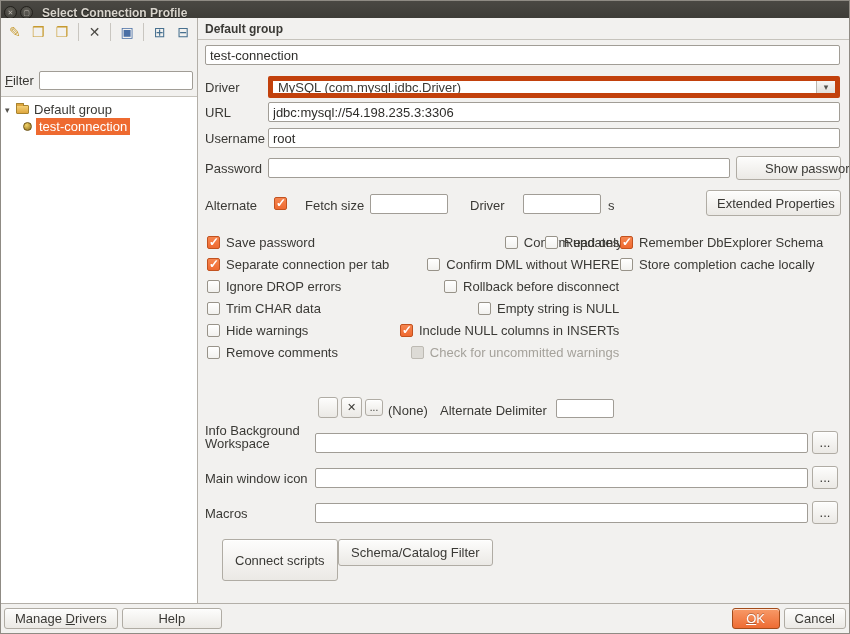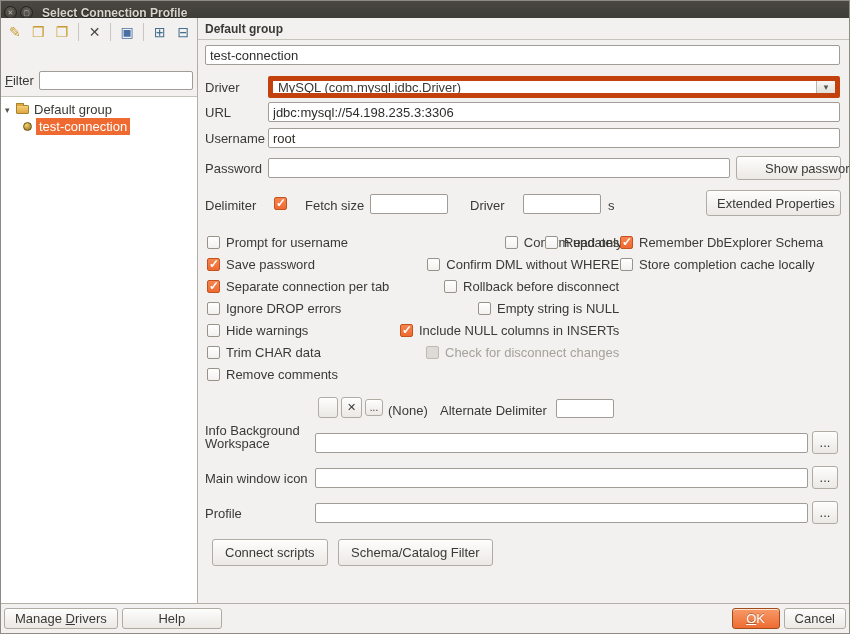--- a/index.html
+++ b/index.html
@@ -95,21 +95,21 @@
   .f-altdelim{left:358px;top:381px;width:58px;height:19px;}
   .l-workspace{left:7px;top:418px;}
   .f-workspace{left:117px;top:415px;width:493px;height:20px;}
   .b-browse1{left:614px;top:413px;width:26px;height:23px;padding:0;}
   .l-winicon{left:7px;top:453px;}
   .f-winicon{left:117px;top:450px;width:493px;height:20px;}
   .b-browse2{left:614px;top:448px;width:26px;height:23px;padding:0;}
   .l-macros{left:7px;top:488px;}
   .f-macros{left:117px;top:485px;width:493px;height:20px;}
   .b-browse3{left:614px;top:483px;width:26px;height:23px;padding:0;}
-  .b-connectscripts{left:14px;top:521px;height:27px;padding:4px 12px;}
+  .b-connectscripts{left:24px;top:521px;height:42px;padding:4px 12px;}
   .b-schemafilter{left:140px;top:521px;height:27px;padding:4px 12px;}
 
   
   .bottombar{position:absolute;left:0;right:0;bottom:0;height:30px;background:#f2f1ef;border-top:1px solid #b3afa8;display:flex;align-items:center;padding:0 3px;gap:4px;}
   .bottombar .spacer{flex:1;}
   .b-help{min-width:100px;}
   .b-ok{min-width:48px;}
 </style>
 </head>
 <body>
@@ -188,57 +188,53 @@
       <span class="abs lbl l-url">URL</span>
       <input class="txt abs f-url" type="text" value="jdbc:mysql://54.198.235.3:3306" style="">
 
       <span class="abs lbl l-user">Username</span>
       <input class="txt abs f-user" type="text" value="root" style="">
 
       <span class="abs lbl l-pass">Password</span>
       <input class="txt abs f-pass" type="text" value="" style="">
       <button class="btn abs b-showpass">Show password</button>
 
-      <span class="abs lbl l-auto">Delimiter</span>
+      <span class="abs lbl l-auto">Alternate</span>
       <span class="abs cb-item cb-auto checked">
         <span class="cb-box"></span>
       </span>
       <span class="abs lbl l-fetch">Fetch size</span>
       <input class="txt abs f-fetch" type="text" value="" style="">
       <span class="abs lbl l-timeout">Driver</span>
       <input class="txt abs f-timeout" type="text" value="" style="">
       <span class="abs lbl l-sunit">s</span>
       <button class="btn abs b-extprops">Extended Properties</button>
 
       <div class="abs options">
         <div class="cb-col colA">
 
-        <div class="cb-item">
-              <span class="cb-box"></span>
-              <span class="cb-label">Prompt for username</span>
-            </div>
             <div class="cb-item checked">
               <span class="cb-box"></span>
               <span class="cb-label">Save password</span>
             </div>
             <div class="cb-item checked">
               <span class="cb-box"></span>
               <span class="cb-label">Separate connection per tab</span>
             </div>
             <div class="cb-item">
               <span class="cb-box"></span>
               <span class="cb-label">Ignore DROP errors</span>
             </div>
             <div class="cb-item">
               <span class="cb-box"></span>
+              <span class="cb-label">Trim CHAR data</span>
+            </div>
+            <div class="cb-item">
+              <span class="cb-box"></span>
               <span class="cb-label">Hide warnings</span>
-            </div>
-            <div class="cb-item">
-              <span class="cb-box"></span>
-              <span class="cb-label">Trim CHAR data</span>
             </div>
             <div class="cb-item">
               <span class="cb-box"></span>
               <span class="cb-label">Remove comments</span>
             </div>
           </div>
         <div class="cb-col colB">
 
         <div class="cb-item">
               <span class="cb-box"></span>
@@ -255,21 +251,21 @@
             <div class="cb-item">
               <span class="cb-box"></span>
               <span class="cb-label">Empty string is NULL</span>
             </div>
             <div class="cb-item checked">
               <span class="cb-box"></span>
               <span class="cb-label">Include NULL columns in INSERTs</span>
             </div>
             <div class="cb-item disabled">
               <span class="cb-box"></span>
-              <span class="cb-label">Check for disconnect changes</span>
+              <span class="cb-label">Check for uncommitted warnings</span>
             </div>
           </div>
         <div class="cb-item cb-ro">
           <span class="cb-box"></span>
           <span class="cb-label">Read only</span>
         </div>
         <div class="cb-col colC">
 
         <div class="cb-item checked">
               <span class="cb-box"></span>
@@ -291,21 +287,21 @@
       <input class="txt abs f-altdelim" type="text" value="" style="">
 
       <span class="abs lbl l-workspace">Workspace</span>
       <input class="txt abs f-workspace" type="text" value="" style="">
       <button class="btn abs b-browse1">...</button>
 
       <span class="abs lbl l-winicon">Main window icon</span>
       <input class="txt abs f-winicon" type="text" value="" style="">
       <button class="btn abs b-browse2">...</button>
 
-      <span class="abs lbl l-macros">Profile</span>
+      <span class="abs lbl l-macros">Macros</span>
       <input class="txt abs f-macros" type="text" value="" style="">
       <button class="btn abs b-browse3">...</button>
 
       <button class="btn abs b-connectscripts">Connect scripts</button>
       <button class="btn abs b-schemafilter">Schema/Catalog Filter</button>
     </div>
   </div>
 
   <div class="bottombar">
     <button class="btn"><span>Manage </span><span class="mn">D</span><span>rivers</span></button>

